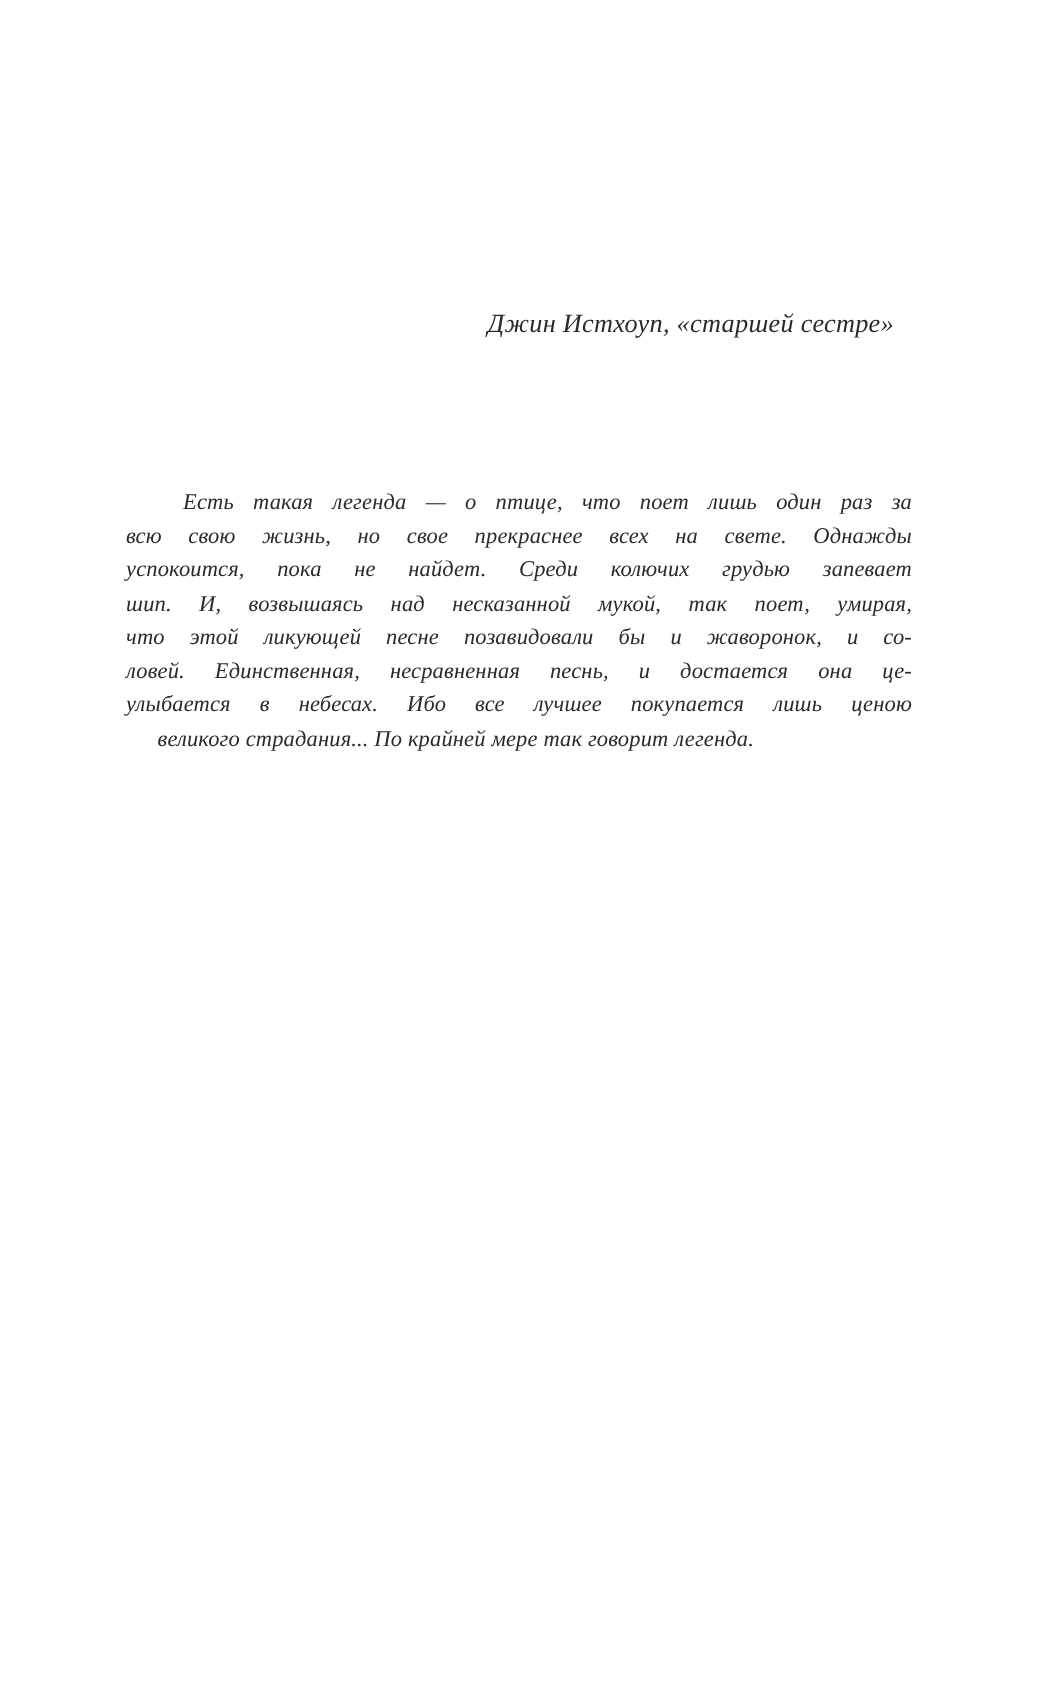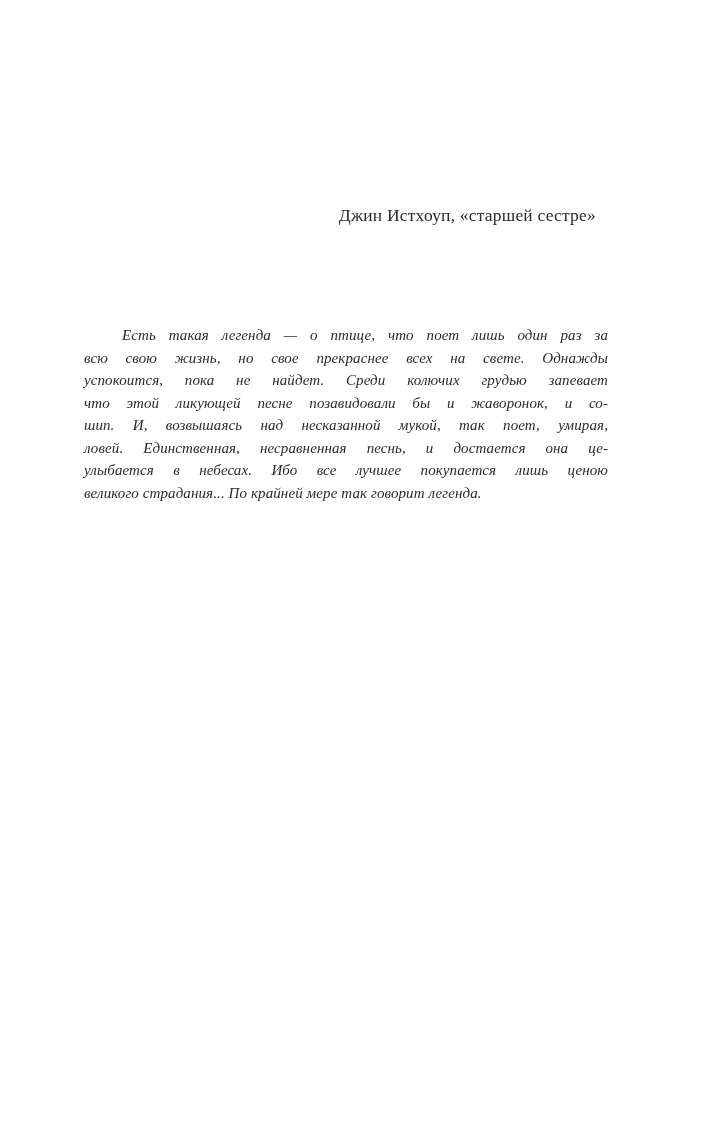--- a/index.html
+++ b/index.html
@@ -21,20 +21,21 @@
     color: #2a2a2a;
   }
   .dedication {
     position: absolute;
     top: 204px;
     left: 84px;
     width: 524px;
     padding-right: 12px;
     box-sizing: border-box;
     text-align: right;
+    font-style: italic;
     font-size: 17.5px;
     line-height: 22.5px;
     letter-spacing: 0.2px;
   }
   .epigraph {
     position: absolute;
     top: 324px;
     left: 84px;
     width: 524px;
     font-style: italic;
@@ -45,33 +46,34 @@
     text-align: justify;
     text-align-last: justify;
     white-space: normal;
     letter-spacing: 0.1px;
   }
   .line.first {
     text-indent: 38px;
   }
   .line.last {
     text-align-last: left;
+    margin-left: 21px;
   }
 </style>
 </head>
 <body>
 
 <div class="page">
 
   <div class="dedication">Джин Истхоуп, «старшей сестре»</div>
 
   <div class="epigraph">
     <div class="line first">Есть такая легенда — о птице, что поет лишь один раз за</div>
     <div class="line">всю свою жизнь, но свое прекраснее всех на свете. Однажды</div>
     <div class="line">успокоится, пока не найдет. Среди колючих грудью запевает</div>
+    <div class="line">шип. И, возвышаясь над несказанной мукой, так поет, умирая,</div>
     <div class="line">что этой ликующей песне позавидовали бы и жаворонок, и со-</div>
-    <div class="line">шип. И, возвышаясь над несказанной мукой, так поет, умирая,</div>
     <div class="line">ловей. Единственная, несравненная песнь, и достается она це-</div>
     <div class="line">улыбается в небесах. Ибо все лучшее покупается лишь ценою</div>
     <div class="line last">великого страдания... По крайней мере так говорит легенда.</div>
   </div>
 
 </div>
 
 </body></html>

